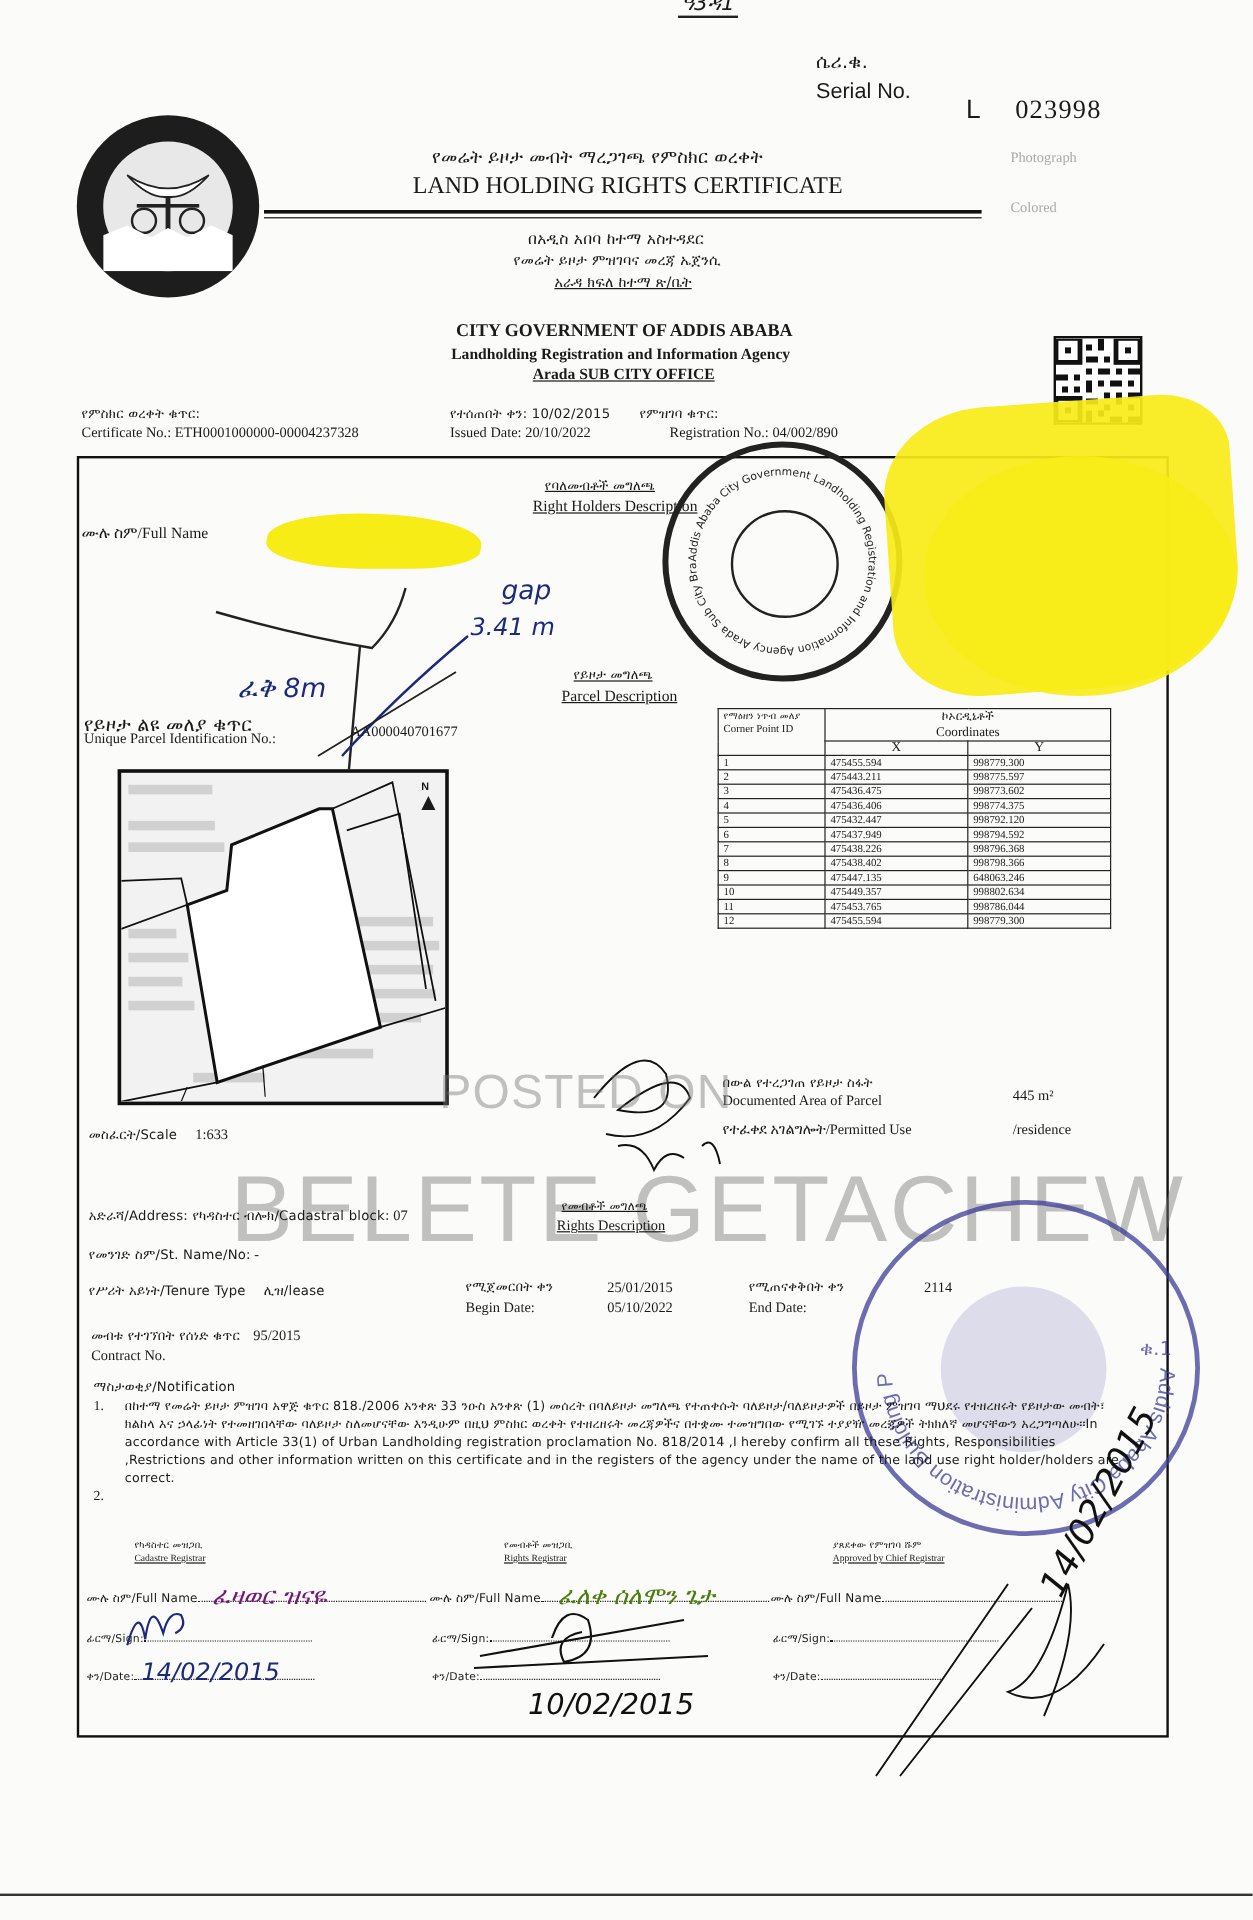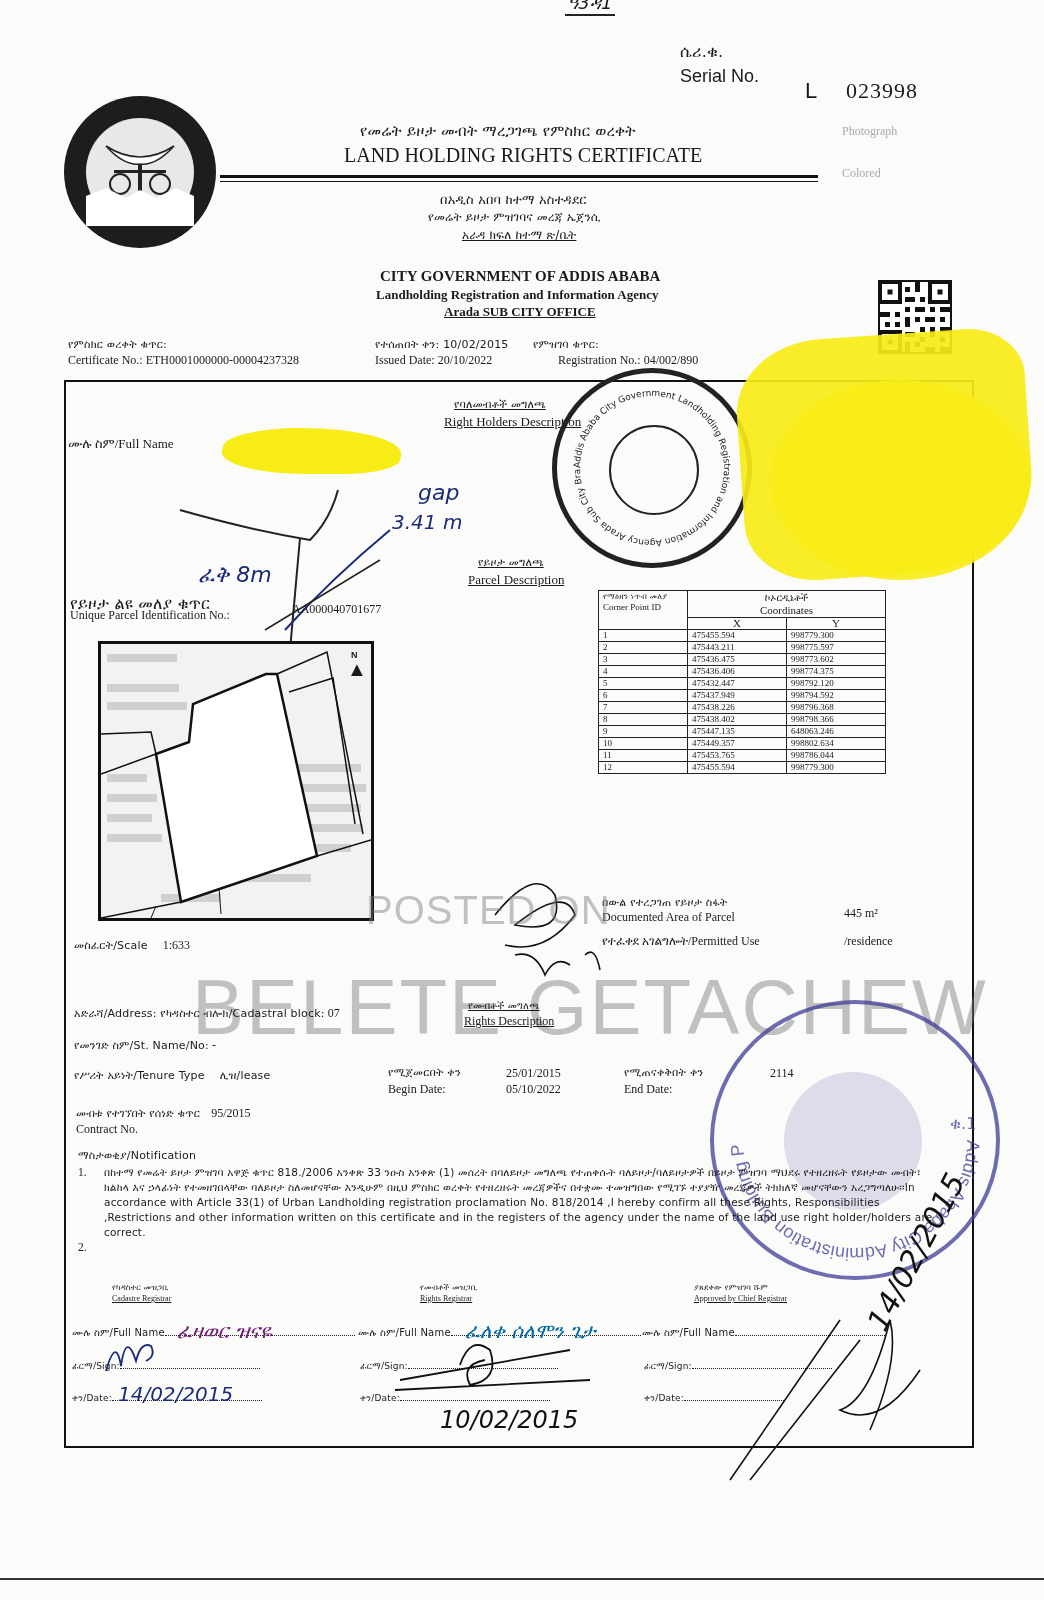--- a/index.html
+++ b/index.html
@@ -47,21 +47,21 @@
   .redact-photo { left:740px; top:335px; width:290px; height:240px; border-radius:30% 20% 40% 25%; transform:rotate(-4deg); opacity:0.92; }
   .redact-photo2 { left:770px; top:380px; width:260px; height:200px; border-radius:50%; opacity:0.9; }
 
   .stamp { border-radius:50%; }
   .stamp-top { left:552px; top:368px; width:200px; height:200px; border:5px solid #222; box-sizing:border-box; }
   .stamp-top-inner { position:absolute; left:52px; top:52px; width:86px; height:86px; border:2px solid #222; border-radius:50%; }
   .stamp-blue { left:710px; top:1000px; width:290px; height:280px; border:4px solid #3d3d96; box-sizing:border-box; opacity:0.75; }
   .stamp-blue-inner { position:absolute; left:70px; top:68px; width:138px; height:138px; border-radius:50%; background:#c9c8e0; opacity:0.8; }
 
   
-  .coord-table { left:598px; top:590px; width:288px; border-collapse:collapse; font-size:9px; }
+  .coord-table { left:598px; top:590px; width:328px; border-collapse:collapse; font-size:9px; }
   .coord-table td, .coord-table th { border:1.5px solid #222; padding:0 4px; height:11px; line-height:11px; font-weight:normal; text-align:left; }
   .coord-table th { font-size:11px; text-align:center; }
 
   
   .map-box { left:98px; top:641px; width:276px; height:280px; border:3px solid #111; box-sizing:border-box; background:#f2f2f2; overflow:hidden; }
 
   .watermark { font-family:"Liberation Sans",sans-serif; color:rgba(120,120,120,0.45); }
   .wm1 { left:366px; top:888px; font-size:40px; letter-spacing:1px; }
   .wm2 { left:192px; top:962px; font-size:78px; letter-spacing:2px; }
 
@@ -369,21 +369,21 @@
   <div class="am" style="font-size:8px">ያጸደቀው የምዝገባ ሹም</div>
   <div class="u">Approved by Chief Registrar</div>
 </div>
 
 <div class="abs" style="left:72px;top:1326px;font-size:11px;width:290px">
   <span class="am" style="font-size:10px">ሙሉ ስም/Full Name</span><span class="dotted" style="width:190px;position:relative">
     <span class="hand sig abs" style="left:12px;top:-16px;font-size:20px;white-space:nowrap;color:#701a75">ፈዛወር ዝናዬ</span></span>
 </div>
 <div class="abs" style="left:358px;top:1326px;font-size:11px;width:300px">
   <span class="am" style="font-size:10px">ሙሉ ስም/Full Name</span><span class="dotted" style="width:190px;position:relative">
-    <span class="hand sig abs" style="left:14px;top:-16px;font-size:20px;white-space:nowrap;color:#0369a1">ፈለቀ ሰለሞን ጌታ</span></span>
+    <span class="hand sig abs" style="left:14px;top:-16px;font-size:20px;white-space:nowrap;color:#4d7c0f">ፈለቀ ሰለሞን ጌታ</span></span>
 </div>
 <div class="abs" style="left:642px;top:1326px;font-size:11px;width:290px">
   <span class="am" style="font-size:10px">ሙሉ ስም/Full Name</span><span class="dotted" style="width:150px"></span>
 </div>
 
 <div class="abs" style="left:72px;top:1360px;font-size:10px">
   <span class="am" style="font-size:9px">ፊርማ/Sign:</span><span class="dotted" style="width:140px"></span>
 </div>
 <svg class="abs" style="left:96px;top:1326px" width="90" height="50">
   <path d="M10 45 Q20 10 25 40 Q30 5 40 35 Q45 15 55 20 Q60 30 50 35" fill="none" stroke="#1b2a7a" stroke-width="1.8"></path>

